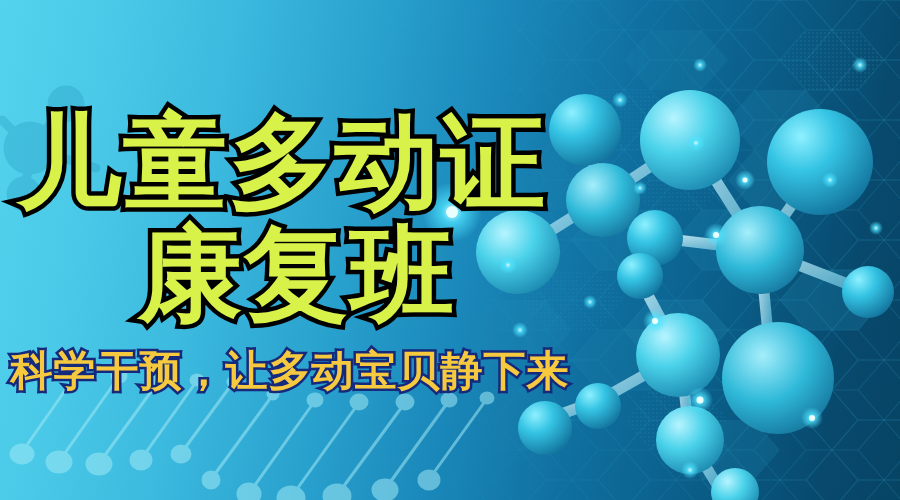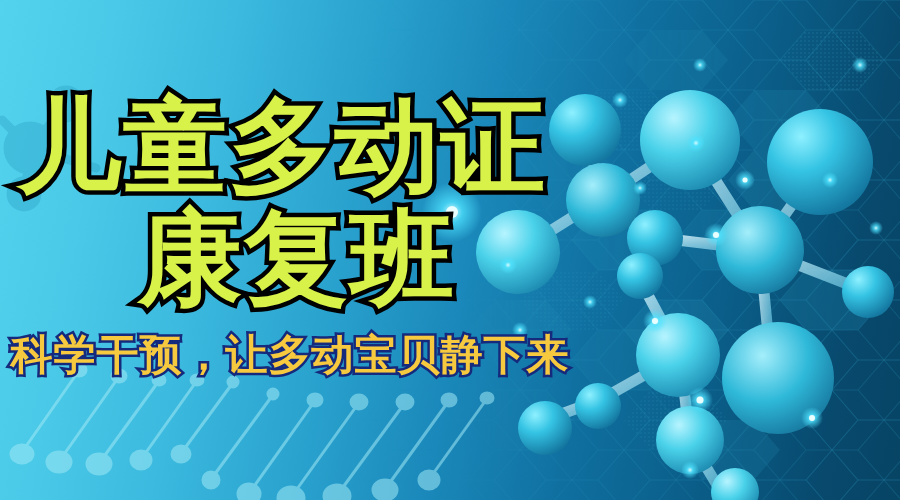--- a/index.html
+++ b/index.html
@@ -21,21 +21,21 @@
         #074464 100%);
   }
   .layer{position:absolute;inset:0;}
   #hexlayer{opacity:1;}
   #molsvg{position:absolute;left:0;top:0;width:900px;height:500px;}
   #dnasvg{position:absolute;left:0;top:0;width:900px;height:500px;}
 
   
   #textblock{
     position:absolute;
-    left:0;top:0;
+    left:0;top:16px;
     width:600px;height:392px;
     pointer-events:none;
   }
   .title-line{
     position:absolute;
     width:100%;
     text-align:center;
     font-weight:bold;
     letter-spacing:2px;
     color:#d8f24a;

